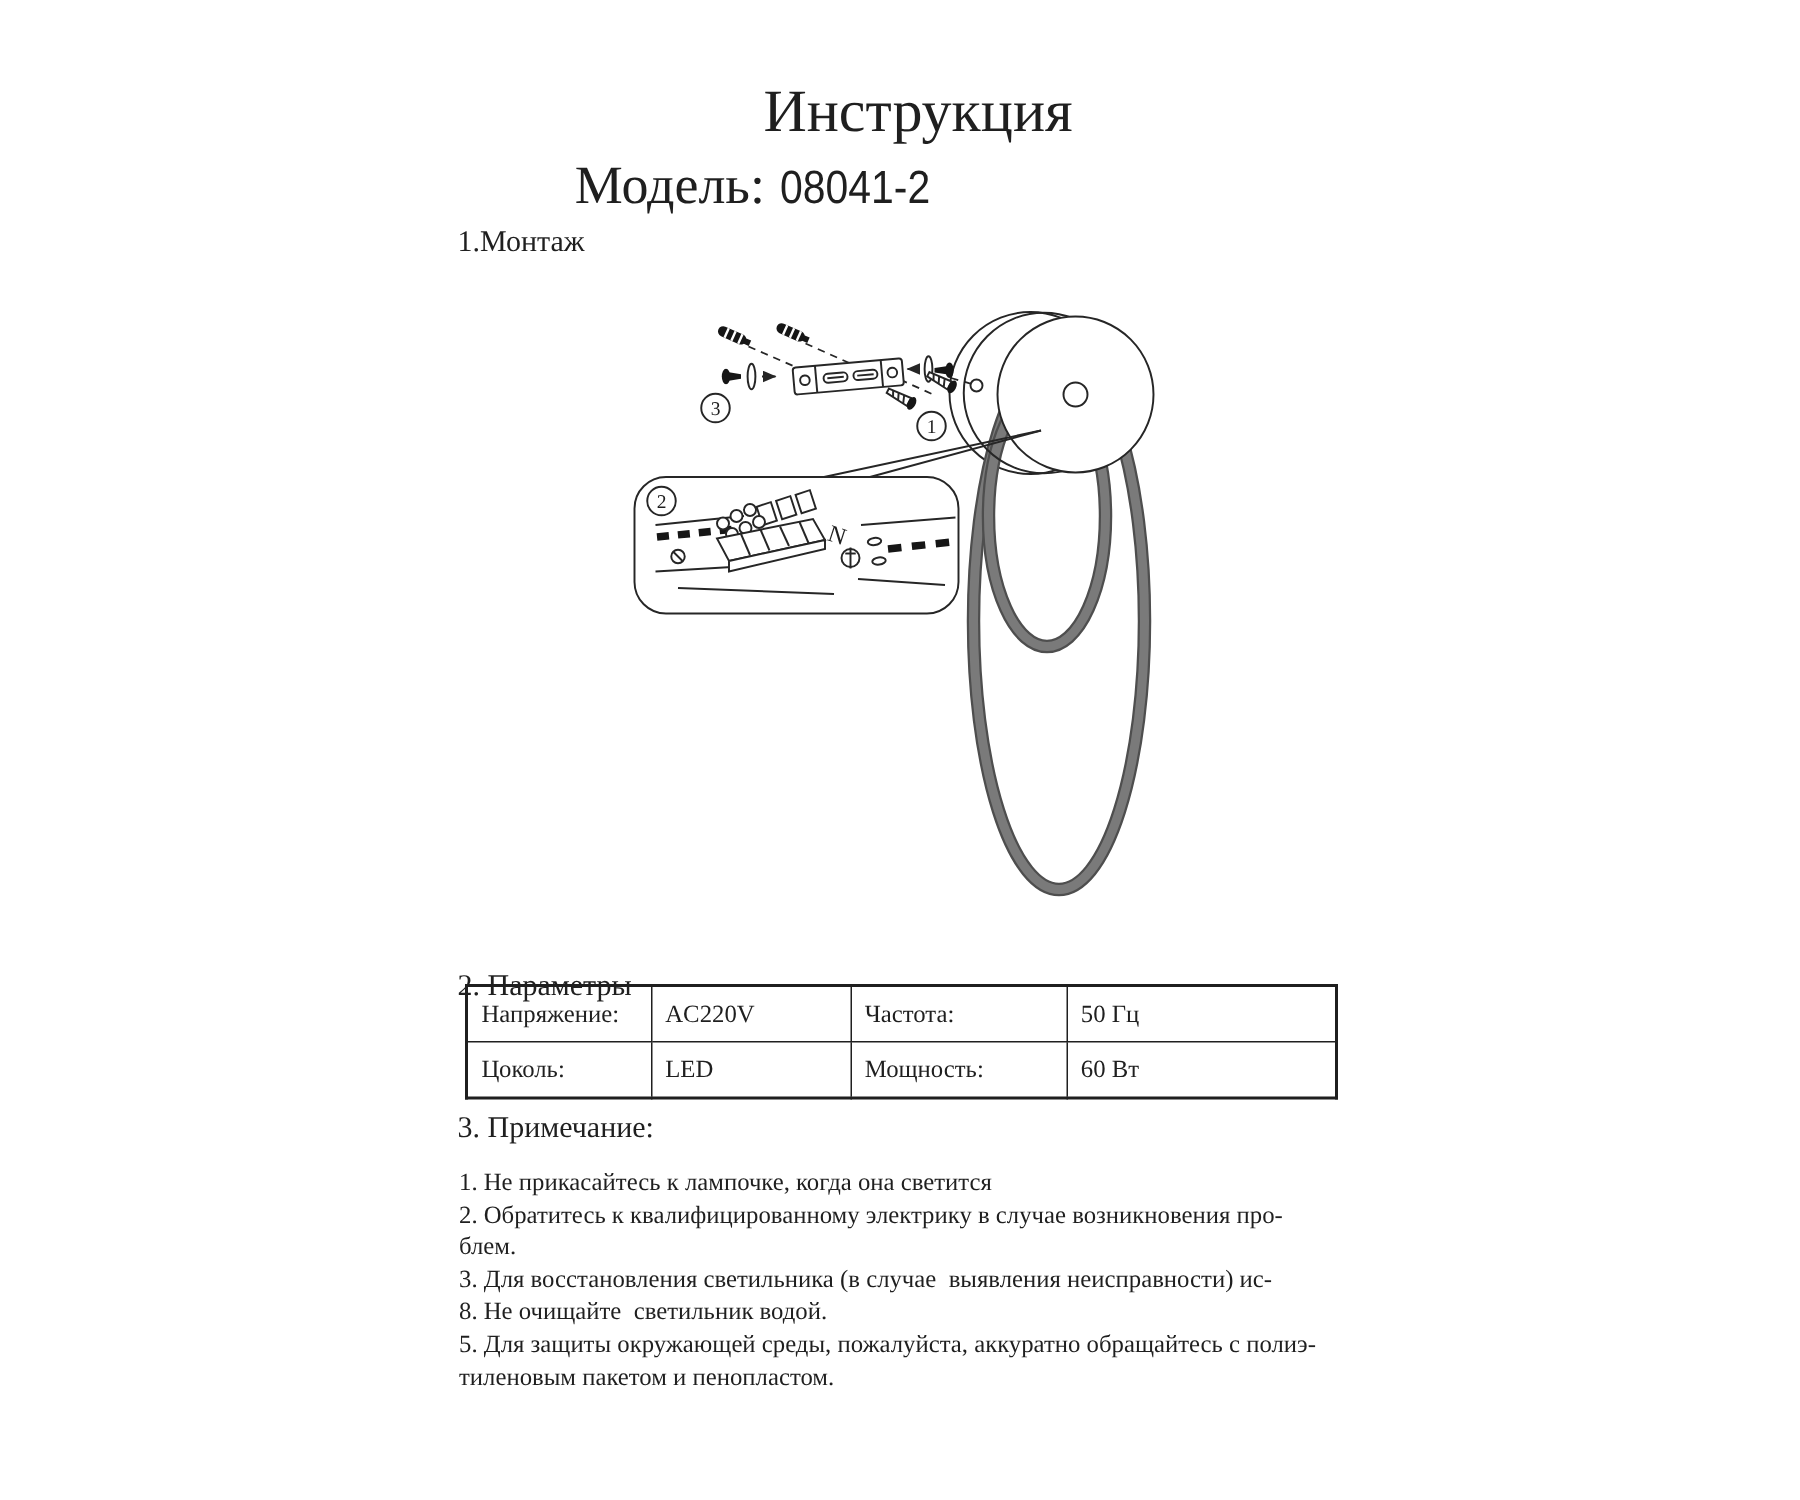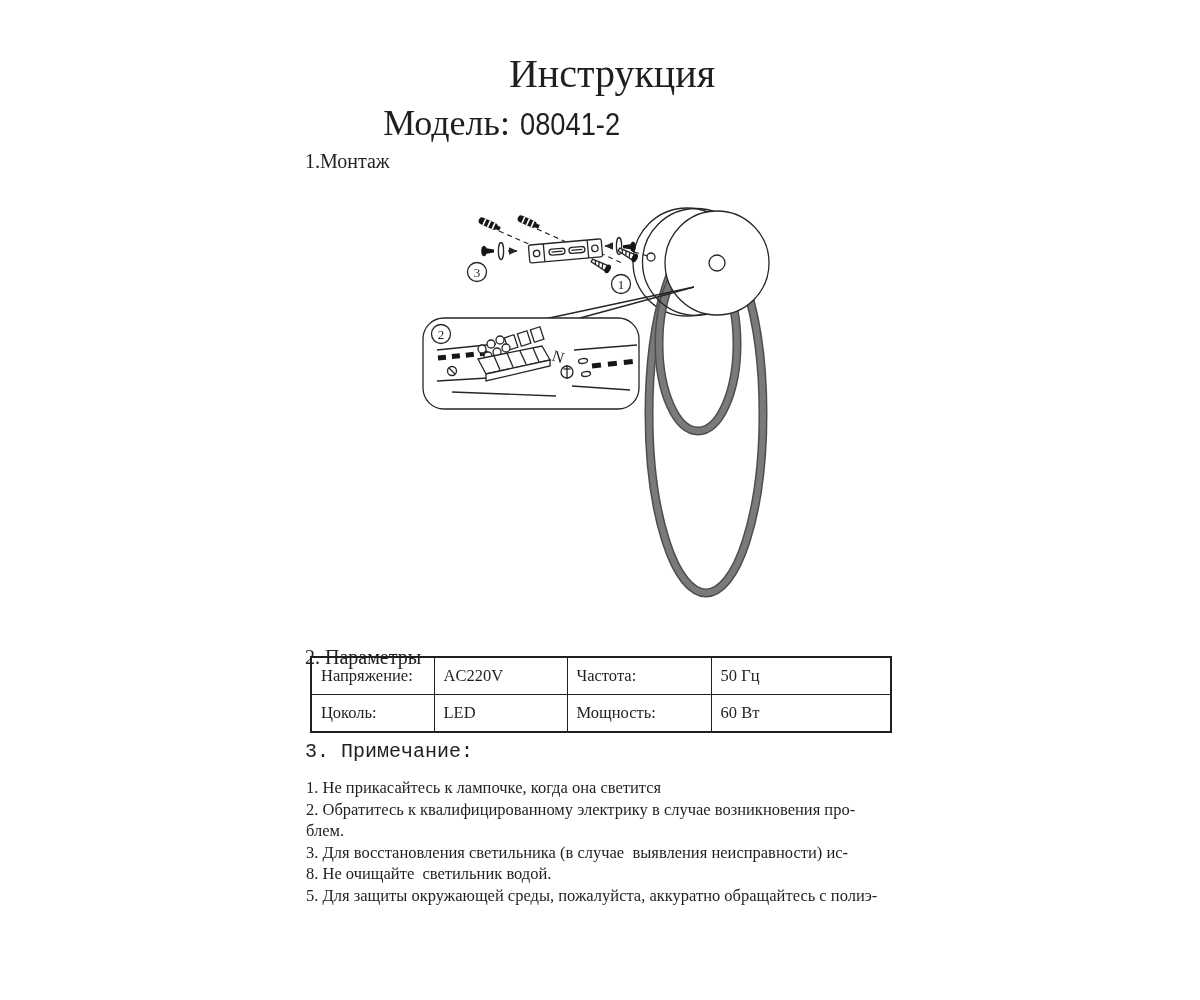--- a/index.html
+++ b/index.html
@@ -16,21 +16,21 @@
     font-size:36px; line-height:40px;
   }
   .model-number {
     font-family:"Liberation Sans", sans-serif; font-size:31px;
     display:inline-block; transform:scaleX(.88); transform-origin:left center;
     margin-left:10px; letter-spacing:0px;
   }
   .sec-heading { position:absolute; font-size:20px; line-height:26px; }
   #h-mount  { left:305px; top:148px; }
   #h-params { left:305px; top:644px; }
-  #h-notes  { left:305px; top:739px;font-family:Liberation Mono, monospace; }
+  #h-notes  { left:305px; top:739px; }
 
   .diagram { position:absolute; left:400px; top:180px; }
 
   .params-table {
     position:absolute; left:310px; top:656px;
     border-collapse:collapse; table-layout:fixed;
   }
   .params-table td {
     border:1.5px solid #1f1f1f; height:36px; font-size:16.5px;
     padding:0 0 0 9px; vertical-align:middle; white-space:nowrap;
@@ -227,15 +227,16 @@
 
   <div class="sec-heading" id="h-notes">3. Примечание:</div>
 
   <div class="notes">
     <div class="note-line">1. Не прикасайтесь к лампочке, когда она светится</div>
     <div class="note-line">2. Обратитесь к квалифицированному электрику в случае возникновения про-</div>
     <div class="note-line">блем.</div>
     <div class="note-line">3. Для восстановления светильника (в случае  выявления неисправности) ис-</div>
     <div class="note-line">8. Не очищайте  светильник водой.</div>
     <div class="note-line">5. Для защиты окружающей среды, пожалуйста, аккуратно обращайтесь с полиэ-</div>
+    <div class="note-line">тиленовым пакетом и пенопластом.</div>
   </div>
 
 </div>
 
 </body></html>

